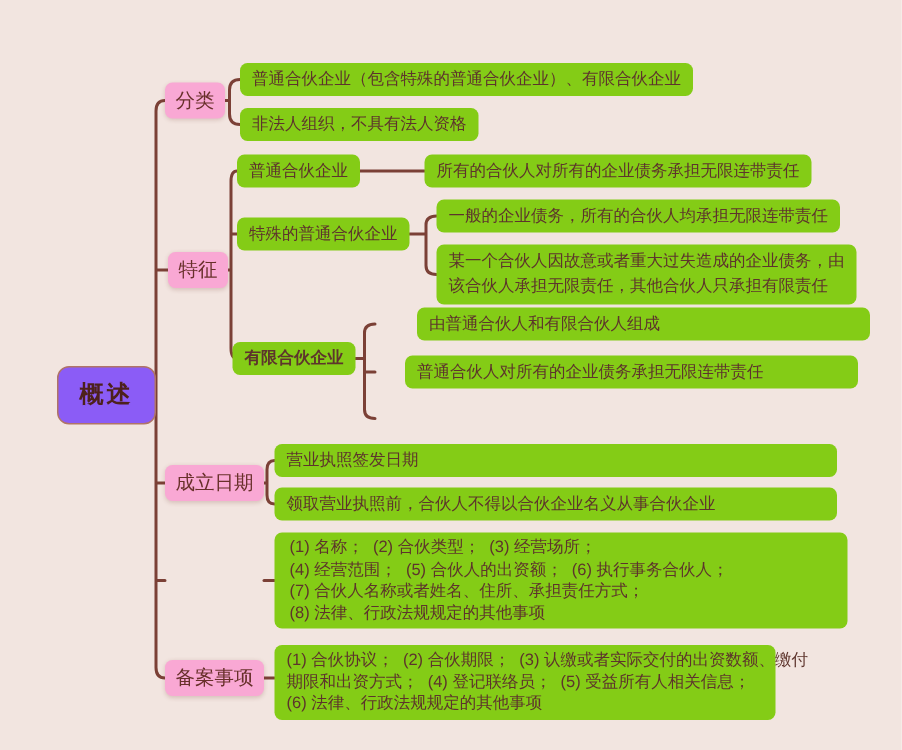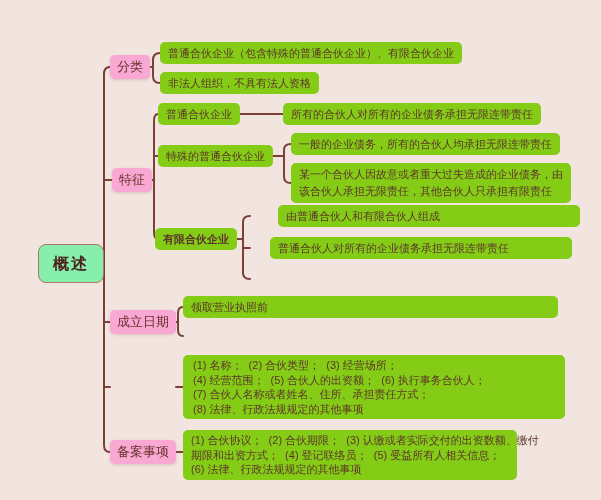--- a/index.html
+++ b/index.html
@@ -1,21 +1,21 @@
 <!DOCTYPE html>
 <html><head>
 <meta charset="utf-8">
 <style>
   html,body{margin:0;padding:0;}
   body{font-family:"Liberation Sans","DejaVu Sans",sans-serif;}
   #canvas{position:relative;width:601px;height:500px;background:#f2e5e0;overflow:hidden;}
   #wires{position:absolute;left:0;top:0;width:601px;height:500px;}
   .node{position:absolute;box-sizing:border-box;white-space:nowrap;border-radius:5px;}
   .root{
-    background:#86efac;color:#4d211c;border:1px solid #b07468;
+    background:#8b5cf6;color:#4d211c;border:1px solid #b07468;
     height:39px;line-height:37px;padding:0 14px;font-size:16px;font-weight:bold;
     border-radius:8px;letter-spacing:2px;
   }
   .branch{
     background:#f9a8d4;color:#68302a;height:24px;line-height:24px;padding:0 7px;
     font-size:13px;box-shadow:0 1px 3px rgba(122,64,54,.22);
   }
   .leaf{
     background:#84cc16;color:#5d342c;height:22px;line-height:22px;padding:0 8px;
     font-size:11px;
@@ -55,21 +55,22 @@
 
   <div class="node leaf" style="left:158px;top:145px;">特殊的普通合伙企业</div>
   <div class="node leaf" style="left:291px;top:133px;">一般的企业债务，所有的合伙人均承担无限连带责任</div>
   <div class="node leaf multi" style="left:291px;top:163px;">某一个合伙人因故意或者重大过失造成的企业债务，由
 该合伙人承担无限责任，其他合伙人只承担有限责任</div>
 
   <div class="node leaf" style="left:155px;top:228px;font-weight:bold;">有限合伙企业</div>
   <div class="node leaf" style="left:250px;top:205px;min-width:302px;margin-left:28px;">由普通合伙人和有限合伙人组成</div>
   <div class="node leaf" style="left:250px;top:237px;min-width:302px;margin-left:20px;">普通合伙人对所有的企业债务承担无限连带责任</div>
 
-  <div class="node leaf" style="left:183px;top:296px;min-width:375px;">领取营业执照前</div>
+  <div class="node leaf" style="left:183px;top:296px;min-width:375px;">营业执照签发日期</div>
+  <div class="node leaf" style="left:183px;top:325px;min-width:375px;">领取营业执照前，合伙人不得以合伙企业名义从事合伙企业</div>
 
   <div class="node leaf para" style="left:183px;top:355px;width:382px;">(1) 名称；  (2) 合伙类型；  (3) 经营场所；
 (4) 经营范围；  (5) 合伙人的出资额；  (6) 执行事务合伙人；
 (7) 合伙人名称或者姓名、住所、承担责任方式；
 (8) 法律、行政法规规定的其他事项</div>
 
   <div class="node leaf para" style="left:183px;top:430px;width:334px;padding:3px 8px;">(1) 合伙协议；  (2) 合伙期限；  (3) 认缴或者实际交付的出资数额、缴付
 期限和出资方式；  (4) 登记联络员；  (5) 受益所有人相关信息；
 (6) 法律、行政法规规定的其他事项</div>
 

